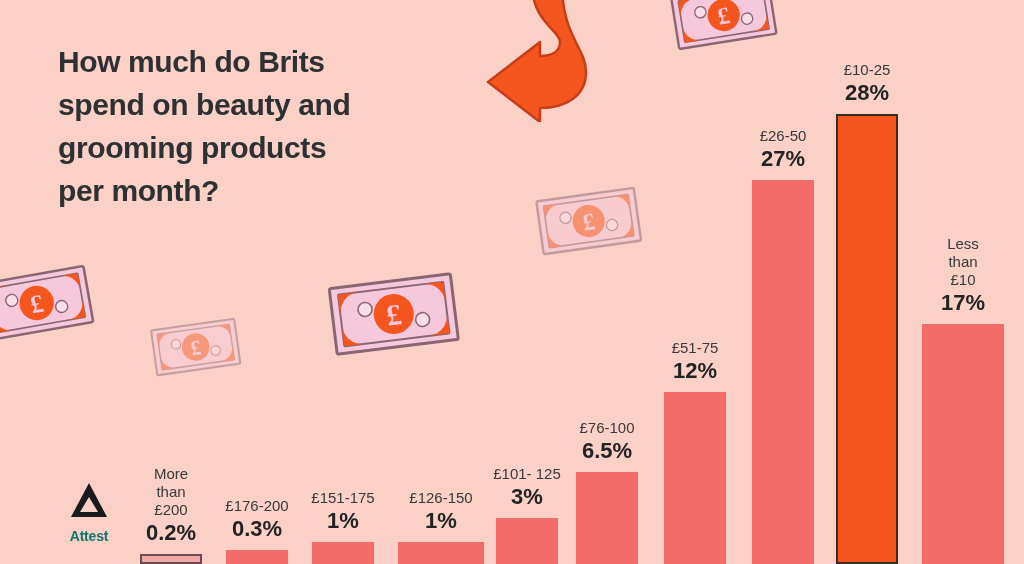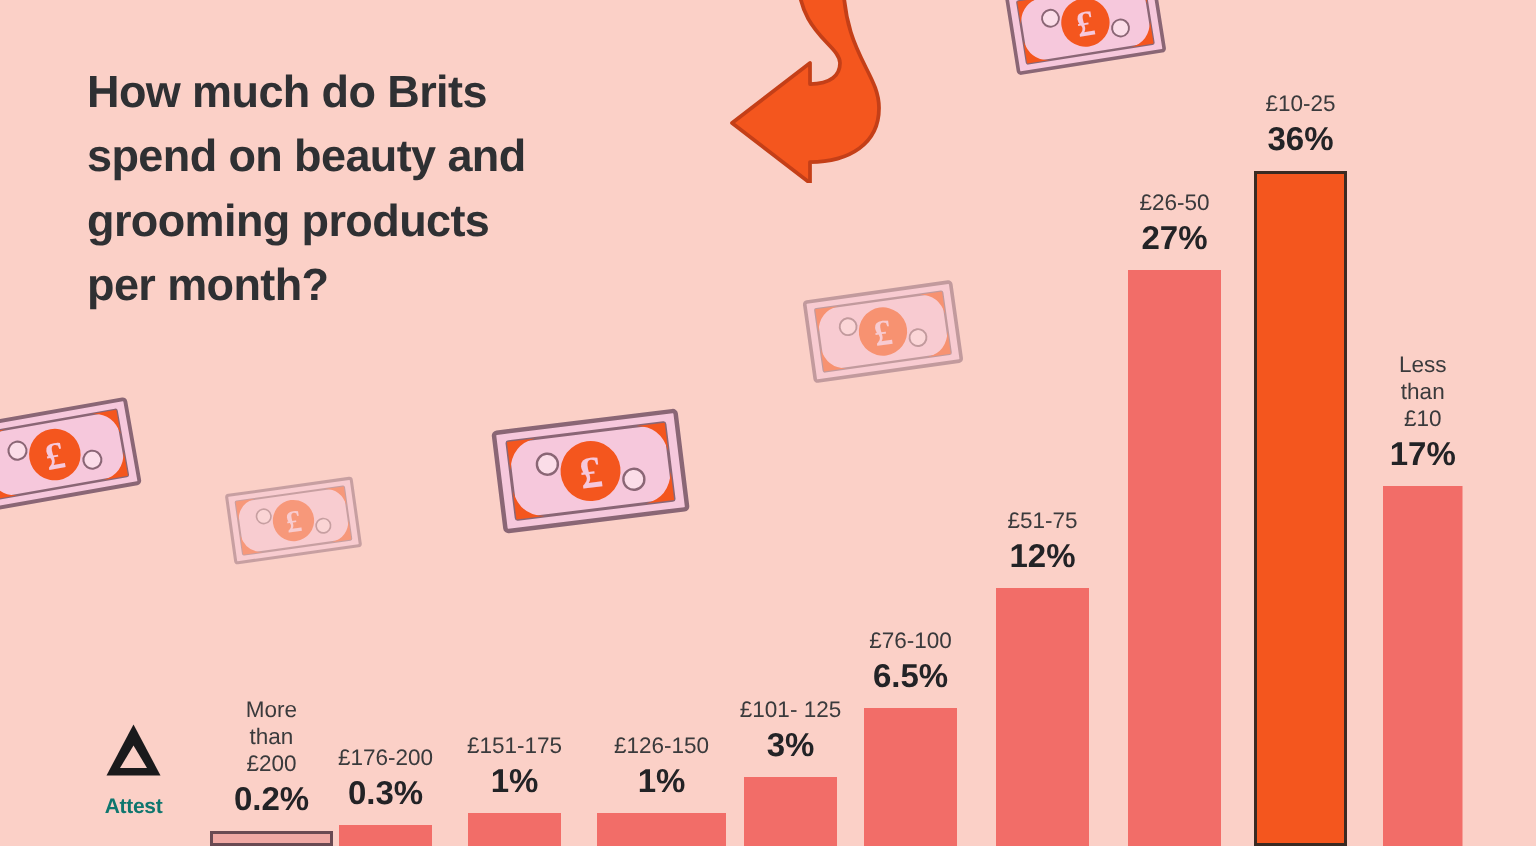--- a/index.html
+++ b/index.html
@@ -124,21 +124,21 @@
       <path d="M92 -12 C 92 40, 116 52, 116 76 C 116 100, 96 112, 70 112 L 70 126 L 18 86 L 70 46 L 70 60 C 84 60, 90 54, 90 46 C 90 34, 62 26, 62 -12 Z" fill="#F4561E" stroke="#C43F18" stroke-width="2.5" stroke-linejoin="round"></path>
     </svg>
   </div>
 
   <div class="title">How much do Brits
 spend on beauty and
 grooming products
 per month?</div>
 
   <div class="plot" id="plot">
-      <div class="barwrap" style="left: 140px; width: 82px; height: 10px;">
+      <div class="barwrap" style="left: 140px; width: 62px; height: 10px;">
         <div class="bar outline" style="height: 10px;"></div>
         <div class="blabel" style="bottom: 18px;">
           <div class="cat two">More than
 £200</div>
           <div class="val">0.2%</div>
         </div>
       </div>
       <div class="barwrap" style="left: 226px; width: 62px; height: 14px;">
         <div class="bar" style="height: 14px; background: rgb(242, 109, 104);"></div>
         <div class="blabel" style="bottom: 22px;">
@@ -185,24 +185,24 @@
         <div class="bar" style="height: 384px; background: rgb(242, 109, 104);"></div>
         <div class="blabel" style="bottom: 392px;">
           <div class="cat">£26-50</div>
           <div class="val">27%</div>
         </div>
       </div>
       <div class="barwrap" style="left: 836px; width: 62px; height: 450px;">
         <div class="bar hl" style="height: 450px; background: rgb(244, 86, 30);"></div>
         <div class="blabel" style="bottom: 458px;">
           <div class="cat">£10-25</div>
-          <div class="val">36%</div>
-        </div>
-      </div>
-      <div class="barwrap" style="left: 922px; width: 53px; height: 240px;">
+          <div class="val">28%</div>
+        </div>
+      </div>
+      <div class="barwrap" style="left: 922px; width: 82px; height: 240px;">
         <div class="bar" style="height: 240px; background: rgb(242, 109, 104);"></div>
         <div class="blabel" style="bottom: 248px;">
           <div class="cat two">Less than
 £10</div>
           <div class="val">17%</div>
         </div>
       </div>
     </div>
 
   <div class="logo">

